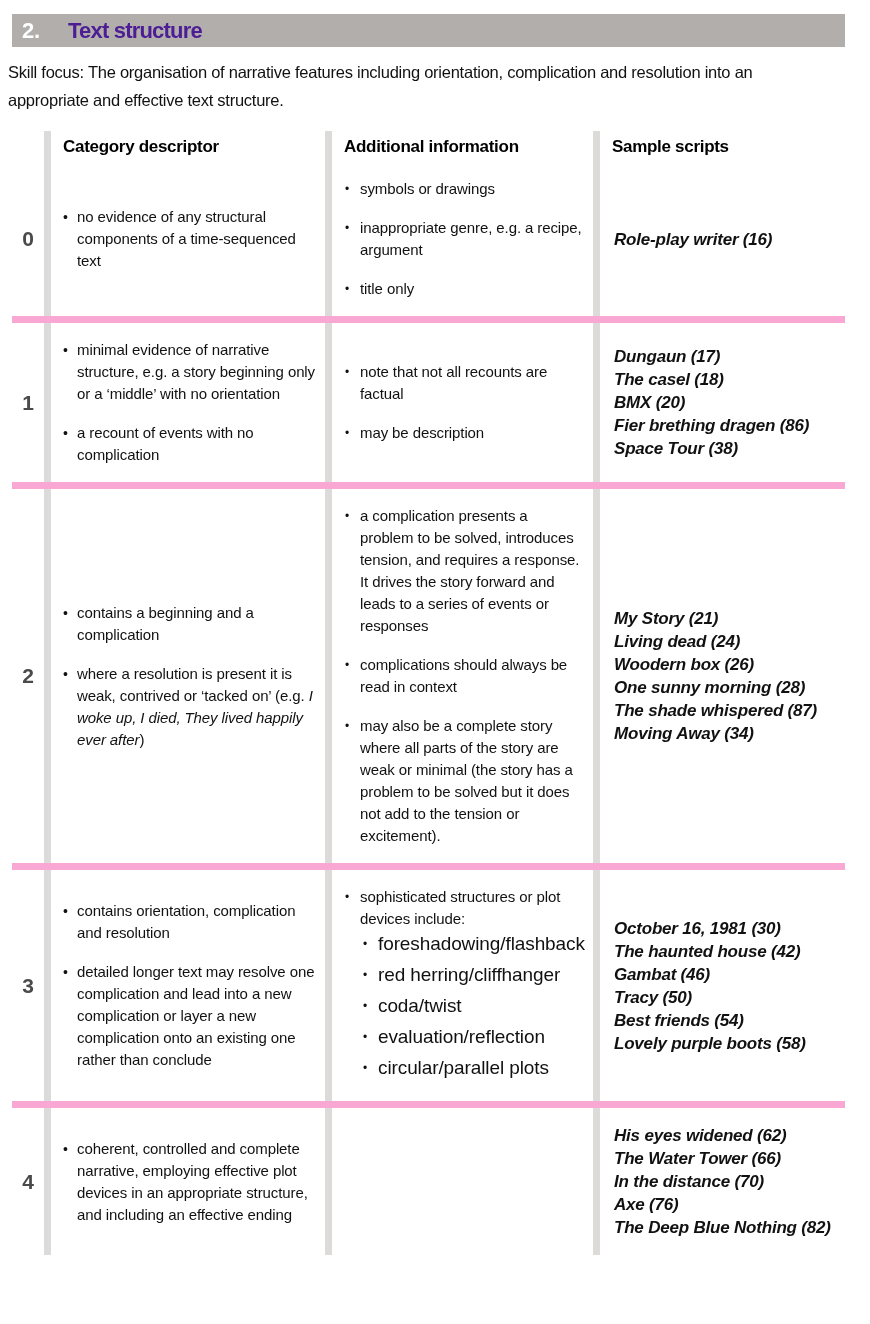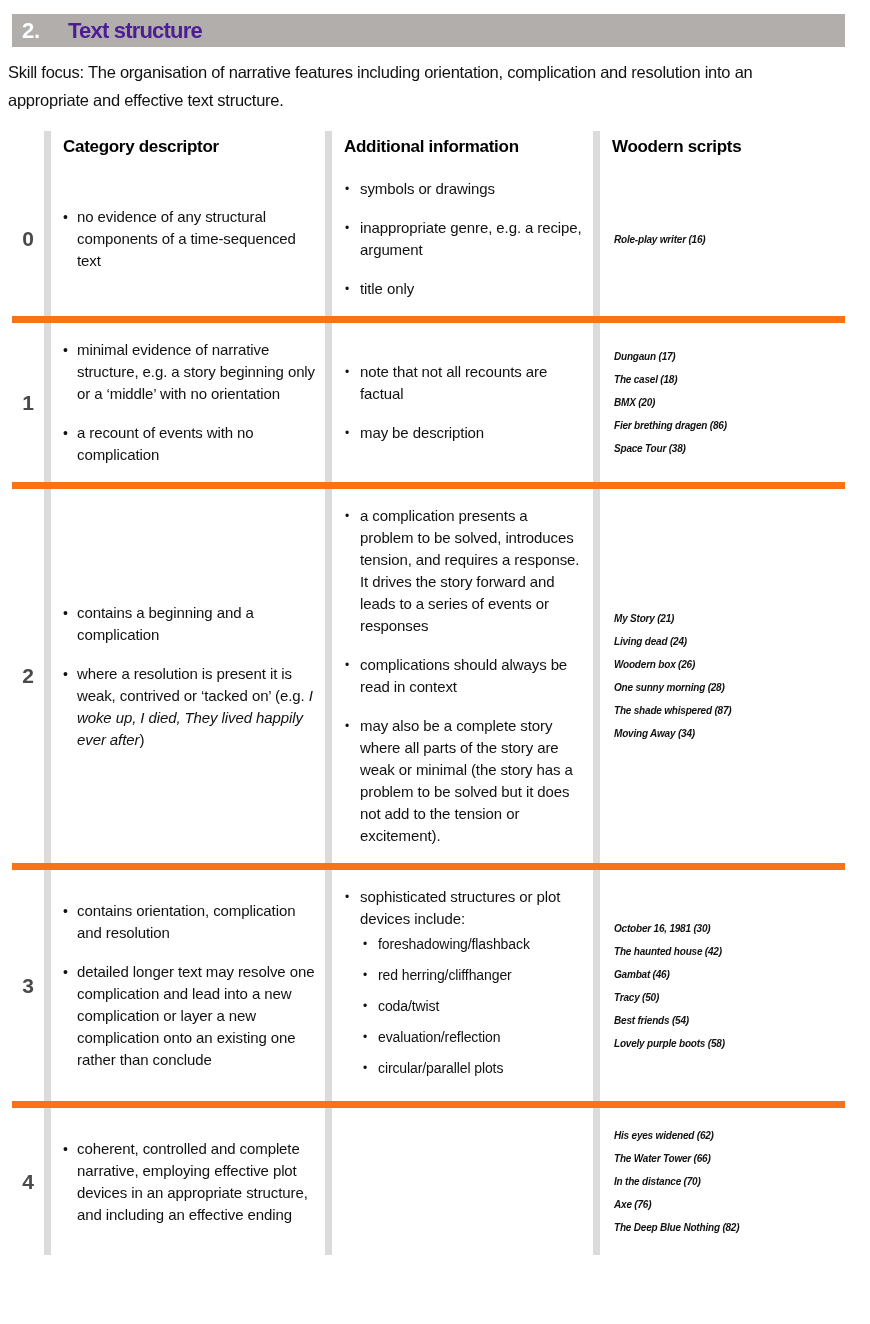--- a/index.html
+++ b/index.html
@@ -62,21 +62,21 @@
     color: #111111;
     letter-spacing: -0.25px;
   }
 
   
   .rubric-table {
     position: absolute;
     left: 12px;
     top: 131px;
     width: 833px;
-    background: #f97316;
+    background: #f9a8d4;
     border-collapse: separate;
   }
 
   .trow {
     display: flex;
     width: 100%;
     background: #dddbd9;
   }
   .trow + .trow {
     margin-top: 7px;
@@ -181,21 +181,21 @@
     font-size: 12px;
   }
 
   ul.sublist {
     list-style: none;
     margin: 3px 0 0 0;
     padding: 0;
   }
   ul.sublist li {
     position: relative;
-    font-size: 14px;
+    font-size: 19px;
     line-height: 22px;
     padding-left: 19px;
     margin-bottom: 9px;
     letter-spacing: -0.1px;
   }
   ul.sublist li:last-child { margin-bottom: 6px; }
   ul.sublist li::before {
     content: "\2013";
     position: absolute;
     left: 1px;
@@ -206,21 +206,21 @@
 
   
   ul.scripts {
     list-style: none;
     margin: 0;
     padding: 0 0 0 4px;
   }
   ul.scripts li {
     font-weight: bold;
     font-style: italic;
-    font-size: 10px;
+    font-size: 17px;
     line-height: 23px;
     color: #111111;
     letter-spacing: -0.2px;
     white-space: nowrap;
   }
 </style>
 </head>
 <body>
 
 <div class="page">
@@ -236,21 +236,21 @@
 
     <div class="trow header-row">
       <div class="cell c-score"></div>
       <div class="cell c-desc">
         <span class="hdr-label">Category descriptor</span>
       </div>
       <div class="cell c-info">
         <span class="hdr-label">Additional information</span>
       </div>
       <div class="cell c-scripts">
-        <span class="hdr-label">Woodern scripts</span>
+        <span class="hdr-label">Sample scripts</span>
       </div>
     </div>
 
     <div id="rows-host">
         <div class="trow body-row">
           <div class="cell c-score">
             <span>0</span>
           </div>
           <div class="cell c-desc">
             <ul class="bullets desc">

